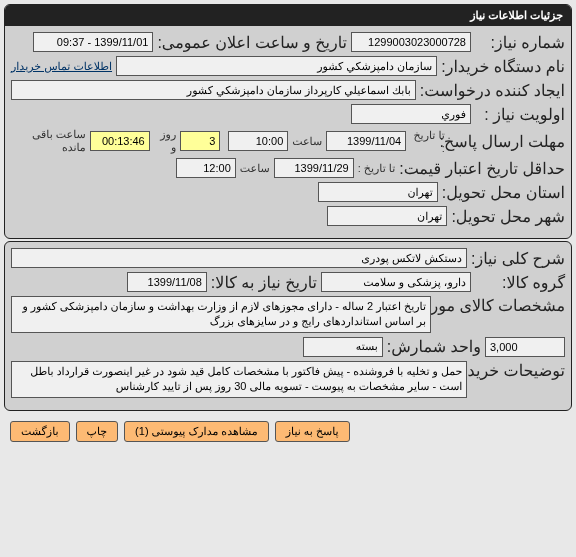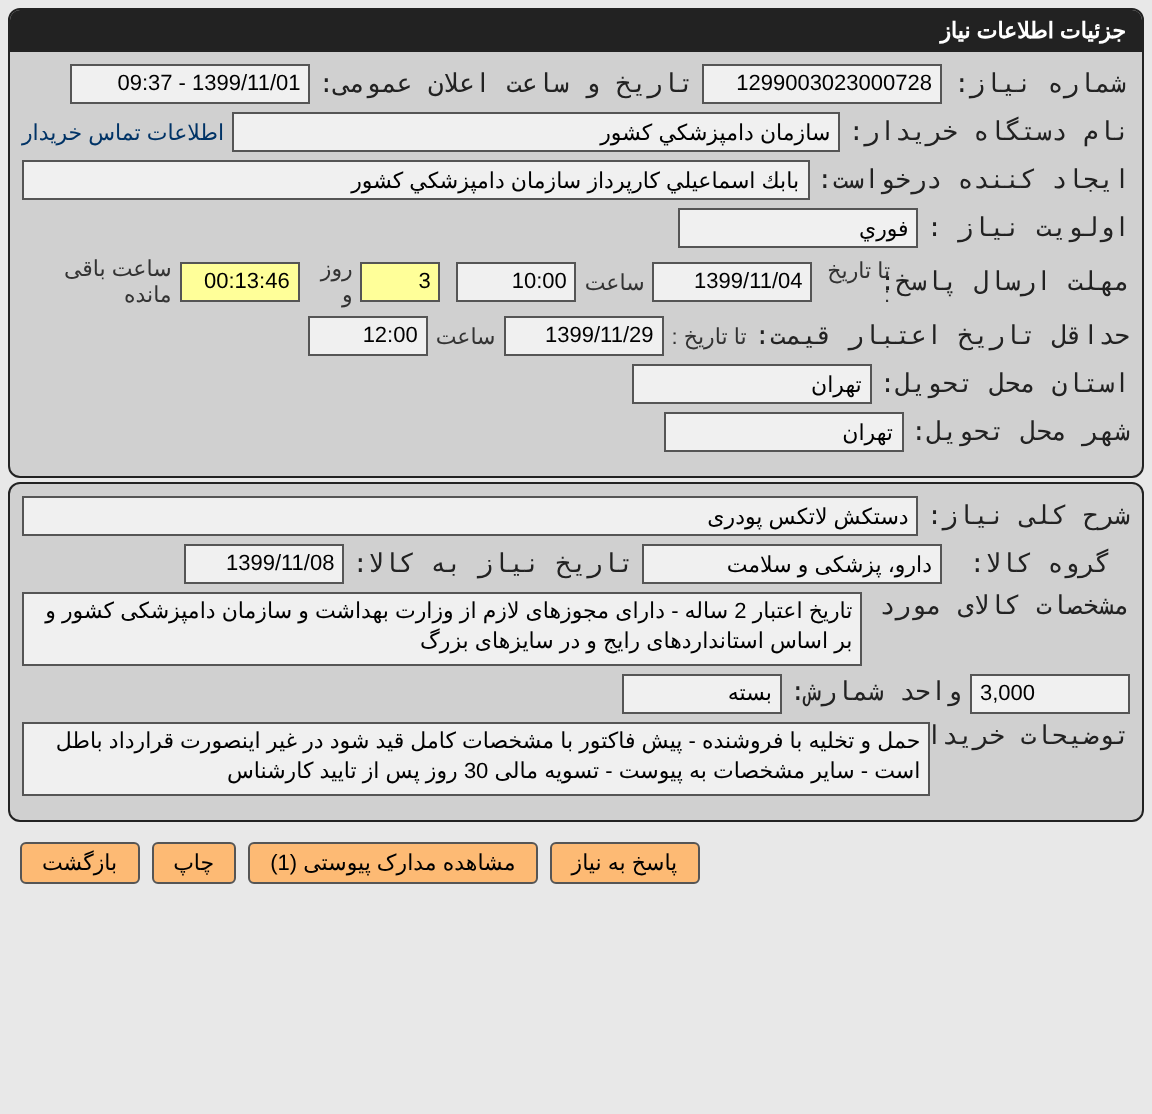--- a/index.html
+++ b/index.html
@@ -29,25 +29,24 @@
   padding: 6px 6px 8px 6px;
 }
 .row {
   display: flex;
   align-items: center;
   margin-bottom: 4px;
   gap: 4px;
 }
 .label {
   color: #222;
-  font-size: 13px;
+  font-size: 16px;
   white-space: nowrap;
   min-width: 90px;
-  text-align: center;
-  font-family: Liberation Mono, monospace;
+  text-align: right;
 }
 .label-sm { min-width: 60px; }
 .field {
   border: 1px solid #555;
   background: #f0f0f0;
   padding: 2px 4px;
   font-size: 11px;
   font-family: Tahoma, Arial, sans-serif;
   height: 20px;
   line-height: 14px;
@@ -61,20 +60,21 @@
   line-height: 1.4;
 }
 .w-120 { width: 120px; }
 .w-80  { width: 80px; }
 .w-60  { width: 60px; }
 .w-40  { width: 40px; }
 .w-flex { flex: 1; }
 .inline-link {
   color: #003366;
   font-size: 11px;
+  text-decoration: underline;
   cursor: pointer;
   margin-right: auto;
 }
 .button-bar {
   display: flex;
   gap: 6px;
   padding: 8px 6px;
   justify-content: flex-end;
 }
 .btn {

